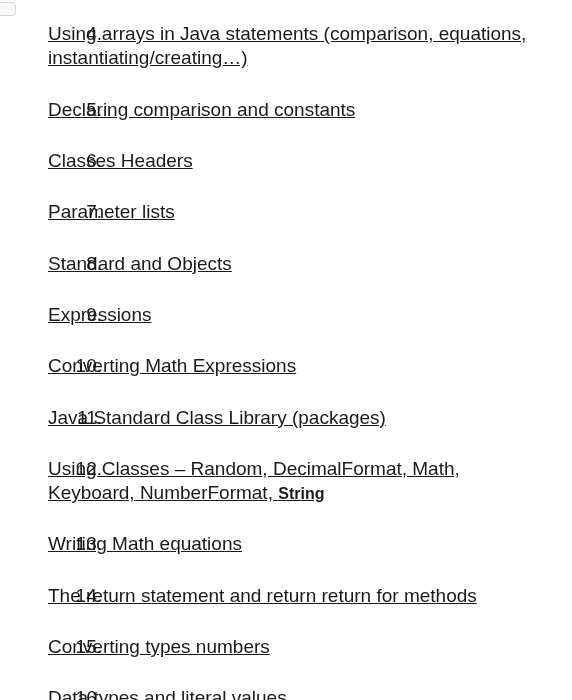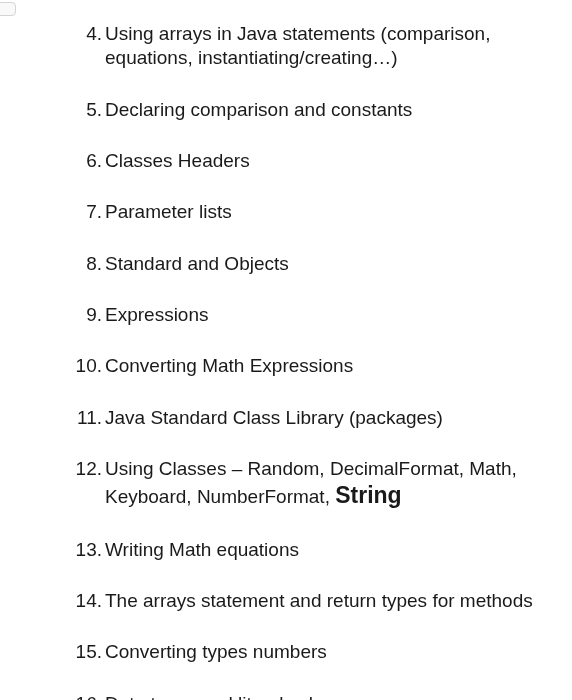--- a/index.html
+++ b/index.html
@@ -21,50 +21,51 @@
     background: #f6f6f6;
     opacity: 0.6;
   }
   ol.toc {
     list-style: none;
     counter-reset: item 3;
   }
   ol.toc > li {
     counter-increment: item;
     position: relative;
-    padding-left: 105px;
+    padding-left: 48px;
     font-size: 19px;
     line-height: 1.28;
     margin-bottom: 27px;
+    text-decoration: underline;
   }
   ol.toc > li::before {
     content: counter(item) ".";
     position: absolute;
     left: 0;
     width: 102px;
     text-align: right;
     font-feature-settings: "lnum";
   }
   .em {
     font-weight: 700;
-    font-size: 23px;
+    font-size: 16px;
   }
 </style>
 </head>
 <body>
 
 <div class="decor"></div>
 
 <ol class="toc" style="counter-reset: item 3;">
     <li><span>Using arrays in Java statements (comparison, equations, instantiating/creating…)</span></li>
     <li><span>Declaring comparison and constants</span></li>
     <li><span>Classes Headers</span></li>
     <li><span>Parameter lists</span></li>
     <li><span>Standard and Objects</span></li>
     <li><span>Expressions</span></li>
     <li><span>Converting Math Expressions</span></li>
     <li><span>Java Standard Class Library (packages)</span></li>
     <li><span>Using Classes – Random, DecimalFormat, Math, Keyboard, NumberFormat, <span class="em">String</span></span></li>
     <li><span>Writing Math equations</span></li>
-    <li><span>The arrays statement and return types for methods</span></li>
+    <li><span>The return statement and return return for methods</span></li>
     <li><span>Converting types numbers</span></li>
     <li><span>Data types and literal values</span></li>
   </ol>
 
 </body></html>

